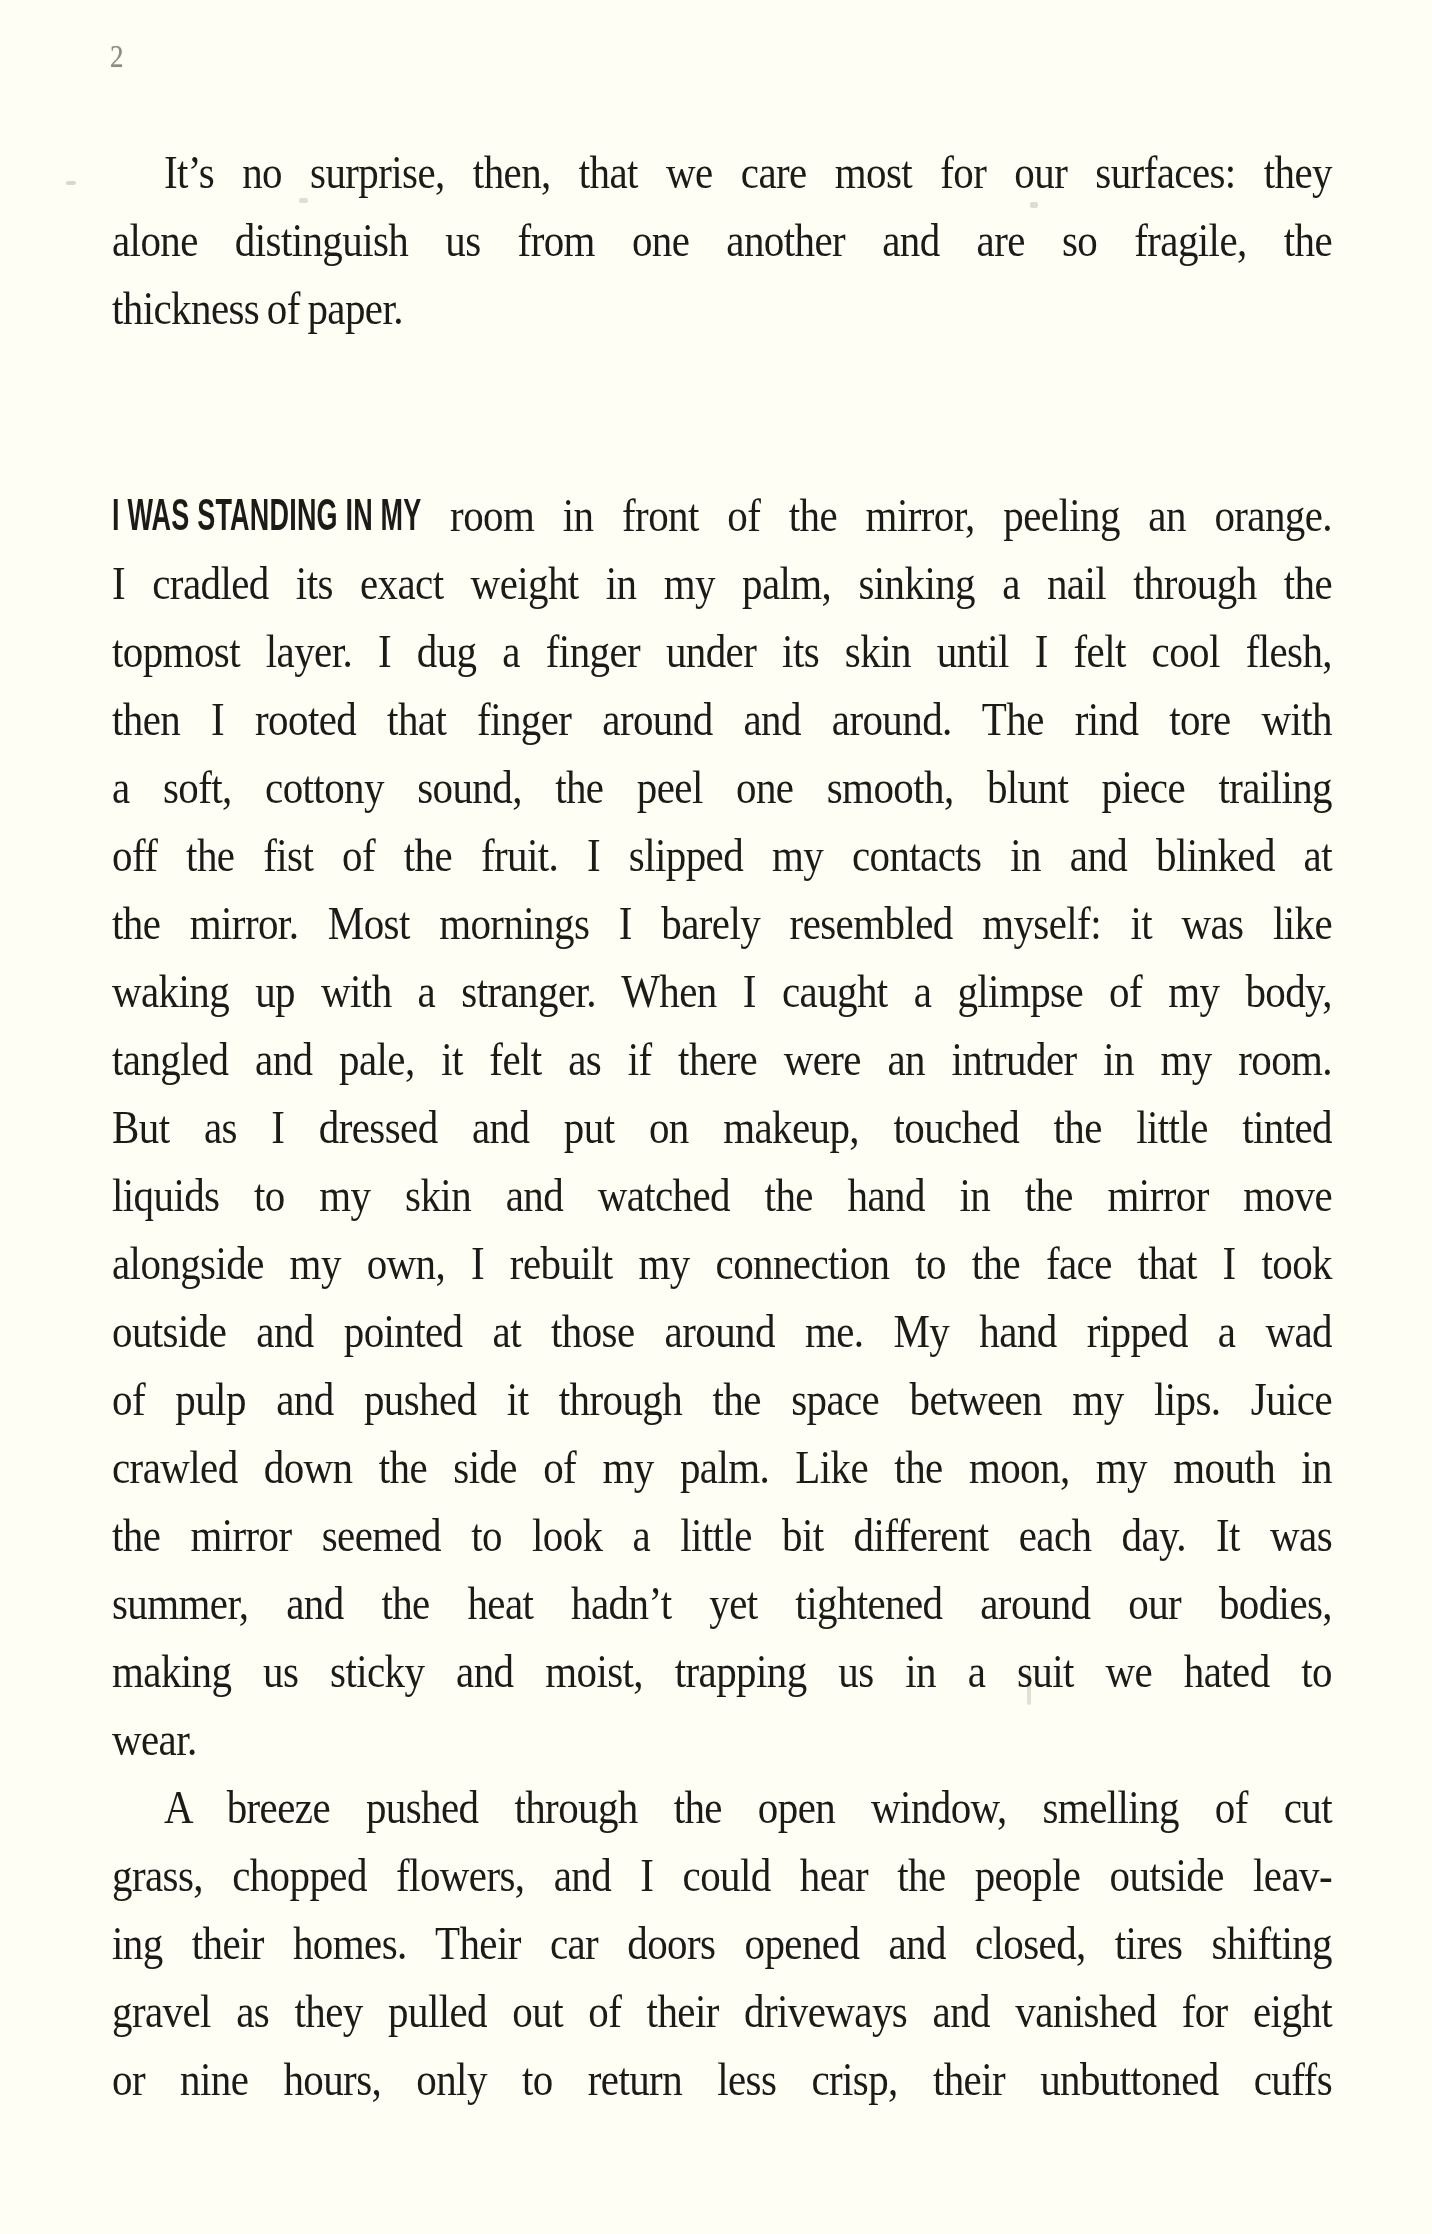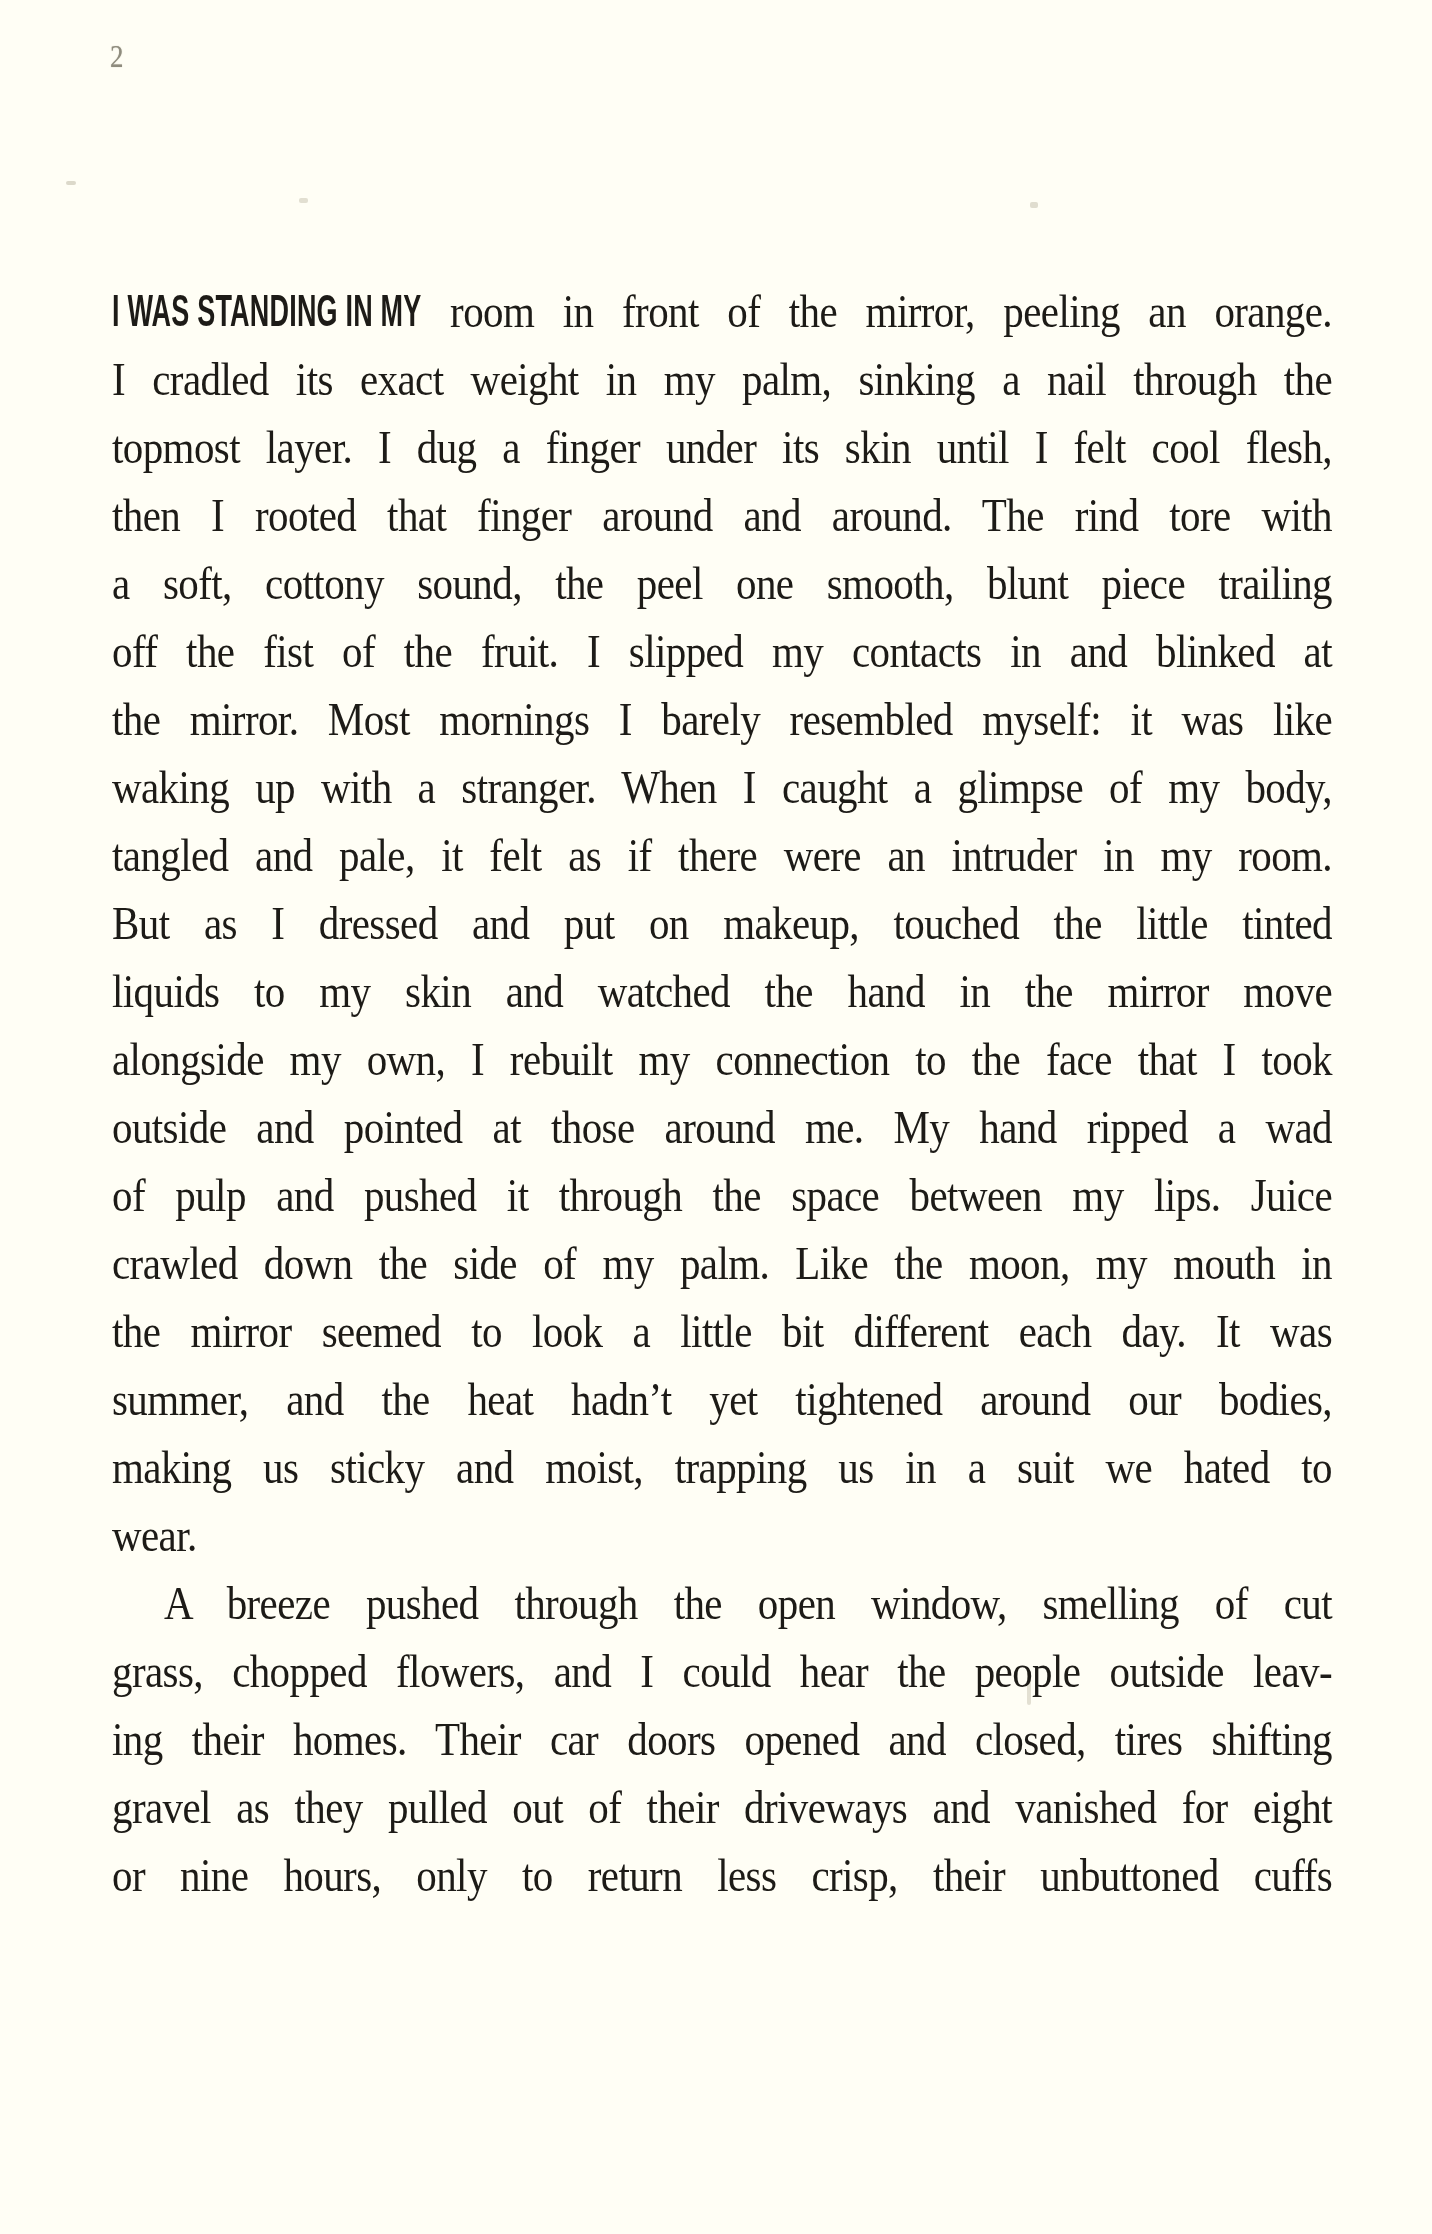--- a/index.html
+++ b/index.html
@@ -75,20 +75,25 @@
 
   <div class="pagenum">2</div>
 
   <span class="speck s1"></span>
   <span class="speck s2"></span>
   <span class="speck s3"></span>
   <span class="speck s4"></span>
 
   <div class="textblock">
 
+    <div>
+      <div class="line ind">It’s no surprise, then, that we care most for our surfaces: they</div>
+      <div class="line">alone distinguish us from one another and are so fragile, the</div>
+      <div class="line lastline">thickness of paper.</div>
+    </div>
 
     <div class="gap"></div>
 
     <div>
       <div class="line"><span class="lead">I WAS STANDING IN MY</span> <span>room in front of the mirror, peeling an orange.</span></div>
       <div class="line">I cradled its exact weight in my palm, sinking a nail through the</div>
       <div class="line">topmost layer. I dug a finger under its skin until I felt cool flesh,</div>
       <div class="line">then I rooted that finger around and around. The rind tore with</div>
       <div class="line">a soft, cottony sound, the peel one smooth, blunt piece trailing</div>
       <div class="line">off the fist of the fruit. I slipped my contacts in and blinked at</div>

